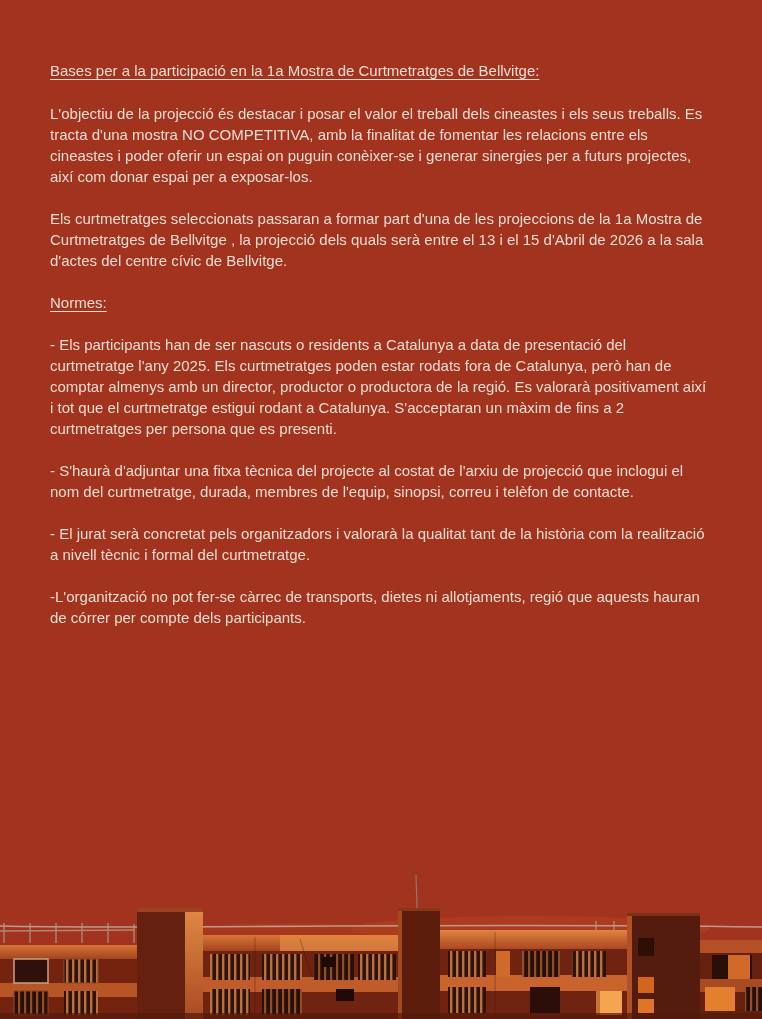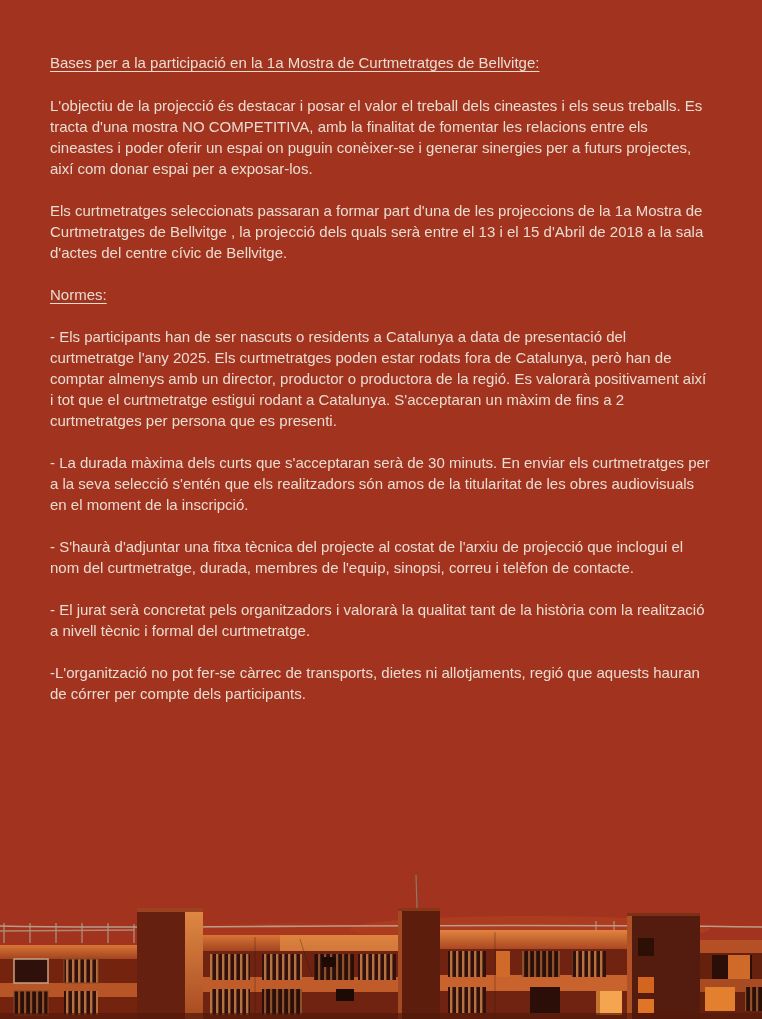--- a/index.html
+++ b/index.html
@@ -20,42 +20,41 @@
     width:663px;
     color:var(--fg);
     font-size:15px;
     line-height:21px;
   }
   .doc h1, .doc h2 {
     font-size:15px;
     font-weight:400;
     text-decoration:underline;
     text-underline-offset:3px;
-    margin:8px 0 22px 0;
+    margin:16px 0 22px 0;
   }
   .doc h2 { margin:6px 0 21px 0; }
   .doc p { margin:0 0 21px 0; }
   .gap-extra { margin-top:20px !important; }
   .skyline {
     position:absolute;
     left:0; bottom:0;
     width:762px; height:160px;
     display:block;
   }
 </style>
 </head>
 <body>
 
 <main class="doc">
   <h1>Bases per a la participació en la 1a Mostra de Curtmetratges de Bellvitge:</h1>
   <p>L'objectiu de la projecció és destacar i posar el valor el treball dels cineastes i els seus treballs. Es tracta d'una mostra NO COMPETITIVA, amb la finalitat de fomentar les relacions entre els cineastes i poder oferir un espai on puguin conèixer-se i generar sinergies per a futurs projectes, així com donar espai per a exposar-los.</p>
-  <p>Els curtmetratges seleccionats passaran a formar part d'una de les projeccions de la 1a Mostra de Curtmetratges de Bellvitge , la projecció dels quals serà entre el 13 i el 15 d'Abril de 2018 a la sala d'actes del centre cívic de Bellvitge.</p>
+  <p>Els curtmetratges seleccionats passaran a formar part d'una de les projeccions de la 1a Mostra de Curtmetratges de Bellvitge , la projecció dels quals serà entre el 13 i el 15 d'Abril de 2026 a la sala d'actes del centre cívic de Bellvitge.</p>
   <h2>Normes:</h2>
   <p>- Els participants han de ser nascuts o residents a Catalunya a data de presentació del curtmetratge l'any 2025. Els curtmetratges poden estar rodats fora de Catalunya, però han de comptar almenys amb un director, productor o productora de la regió. Es valorarà positivament així i tot que el curtmetratge estigui rodant a Catalunya. S'acceptaran un màxim de fins a 2 curtmetratges per persona que es presenti.</p>
-  <p>- La durada màxima dels curts que s'acceptaran serà de 30 minuts. En enviar els curtmetratges per a la seva selecció s'entén que els realitzadors són amos de la titularitat de les obres audiovisuals en el moment de la inscripció.</p>
   <p class="gap-extra">- S'haurà d'adjuntar una fitxa tècnica del projecte al costat de l'arxiu de projecció que inclogui el nom del curtmetratge, durada, membres de l'equip, sinopsi, correu i telèfon de contacte.</p>
   <p>- El jurat serà concretat pels organitzadors i valorarà la qualitat tant de la història com la realització a nivell tècnic i formal del curtmetratge.</p>
   <p class="gap-extra">-L'organització no pot fer-se càrrec de transports, dietes ni allotjaments, regió que aquests hauran de córrer per compte dels participants.</p>
 </main>
 
 <svg class="skyline" viewBox="0 0 762 160" preserveAspectRatio="none" aria-hidden="true">
   <defs>
     <pattern id="blinds" width="6" height="26" patternUnits="userSpaceOnUse">
       <rect width="6" height="26" fill="#33110a"></rect>
       <rect x="0" width="2.4" height="26" fill="#b5713f"></rect>

